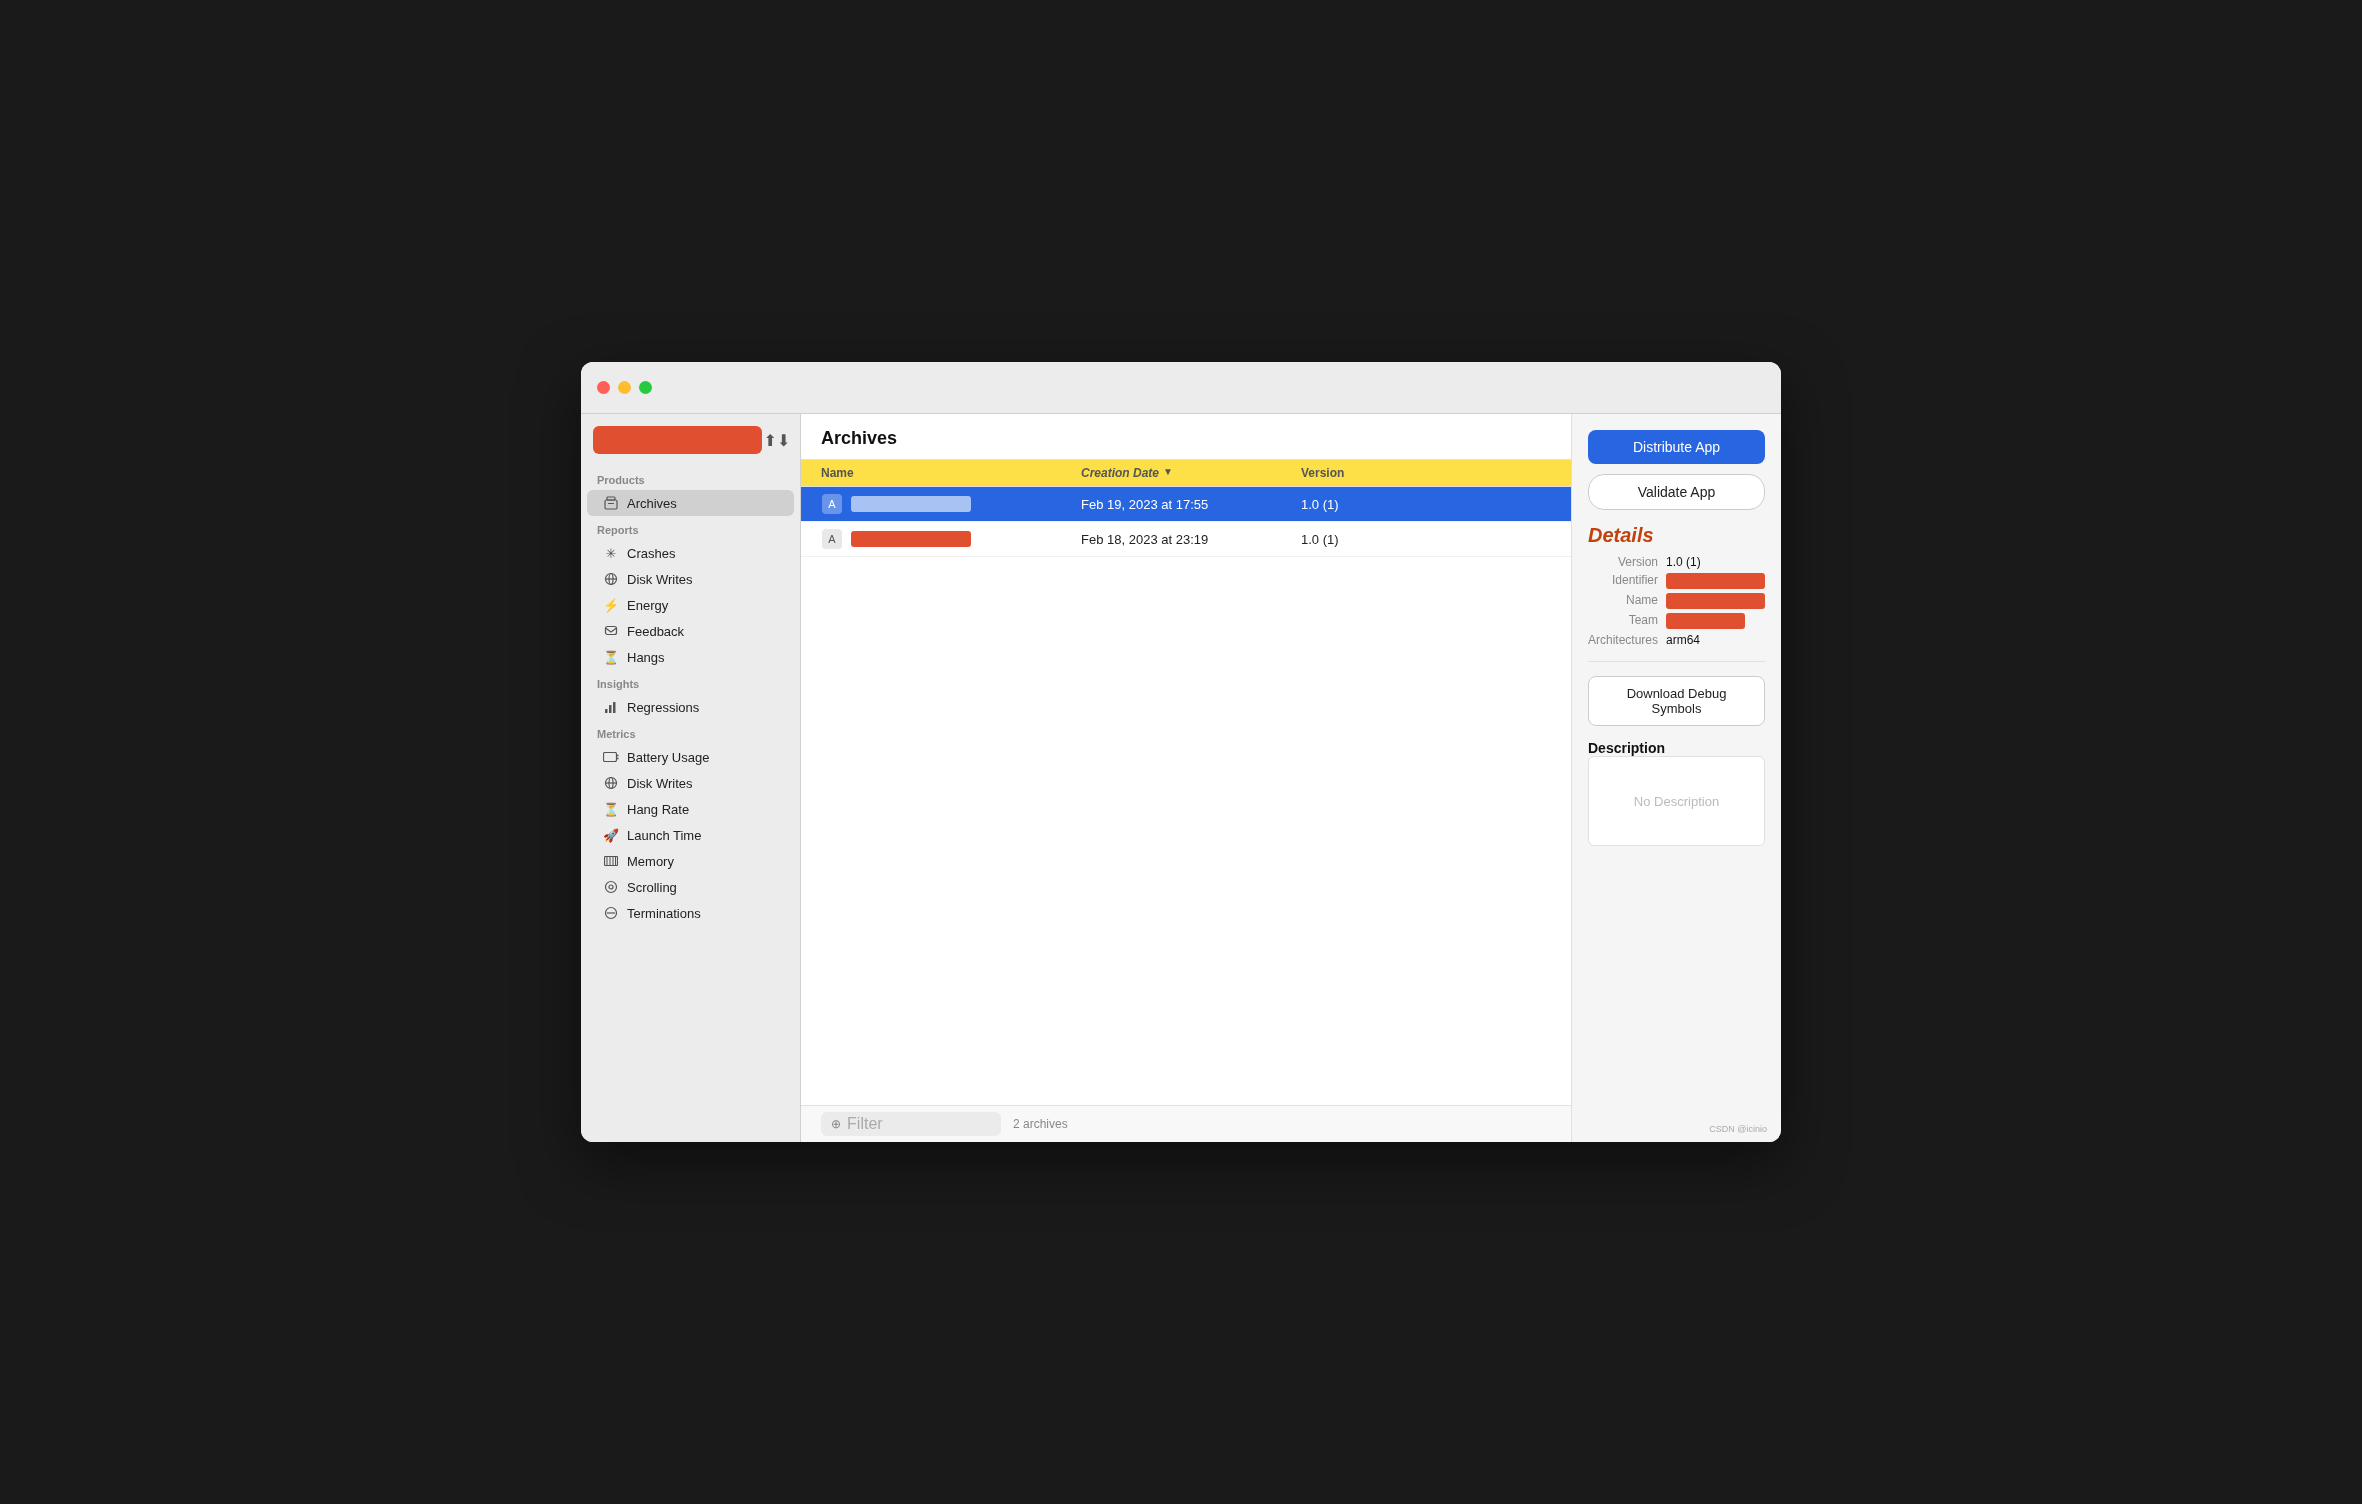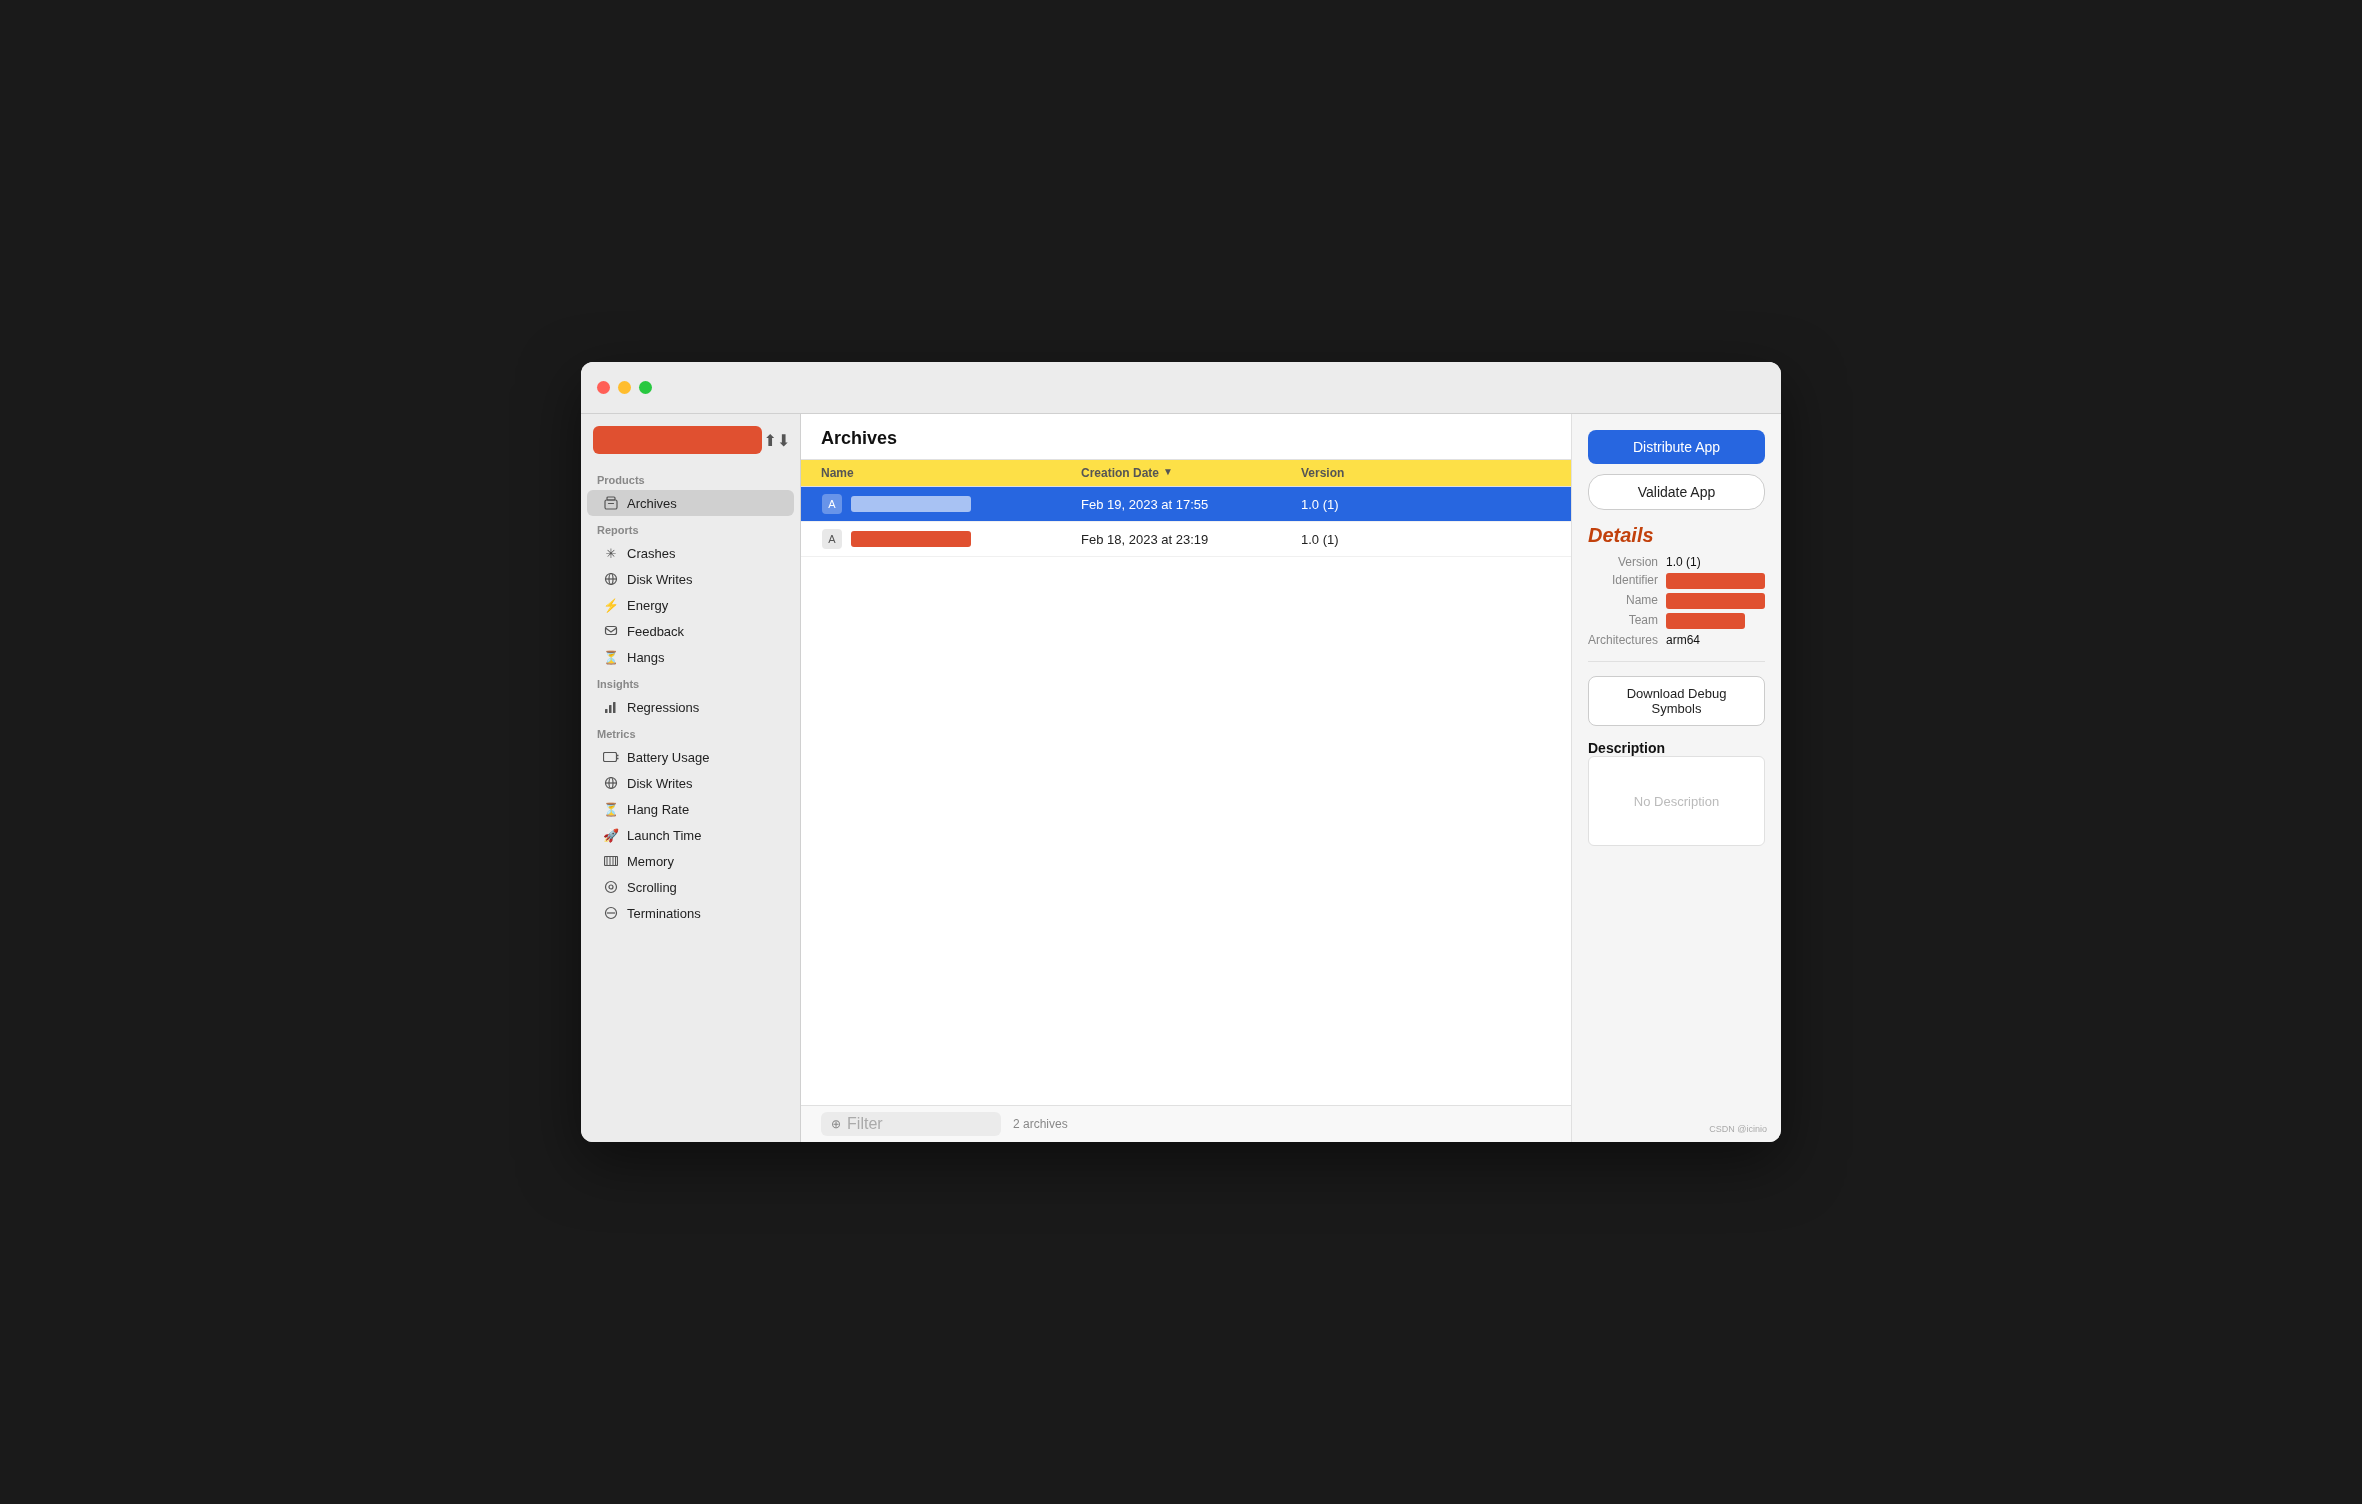--- a/index.html
+++ b/index.html
@@ -131,21 +131,21 @@
       display: flex;
       padding: 6px 20px;
       border-bottom: 1px solid #e0e0e0;
       font-size: 12px;
       font-weight: 600;
       color: #555;
       background: #fde047;
       flex-shrink: 0;
     }
     .col-name { flex: 0 0 260px; }
-    .col-date { flex: 0 0 220px; display: flex; gap: 4px; cursor: pointer; }
+    .col-date { flex: 0 0 220px; display: flex; gap: 4px; cursor: pointer; font-style: italic; }
     .col-version { flex: 1; }
     .sort-arrow { font-size: 10px; }
     .table-body {
       flex: 1;
       overflow-y: auto;
     }
     .table-row {
       display: flex;
       align-items: center;
       padding: 6px 20px;

